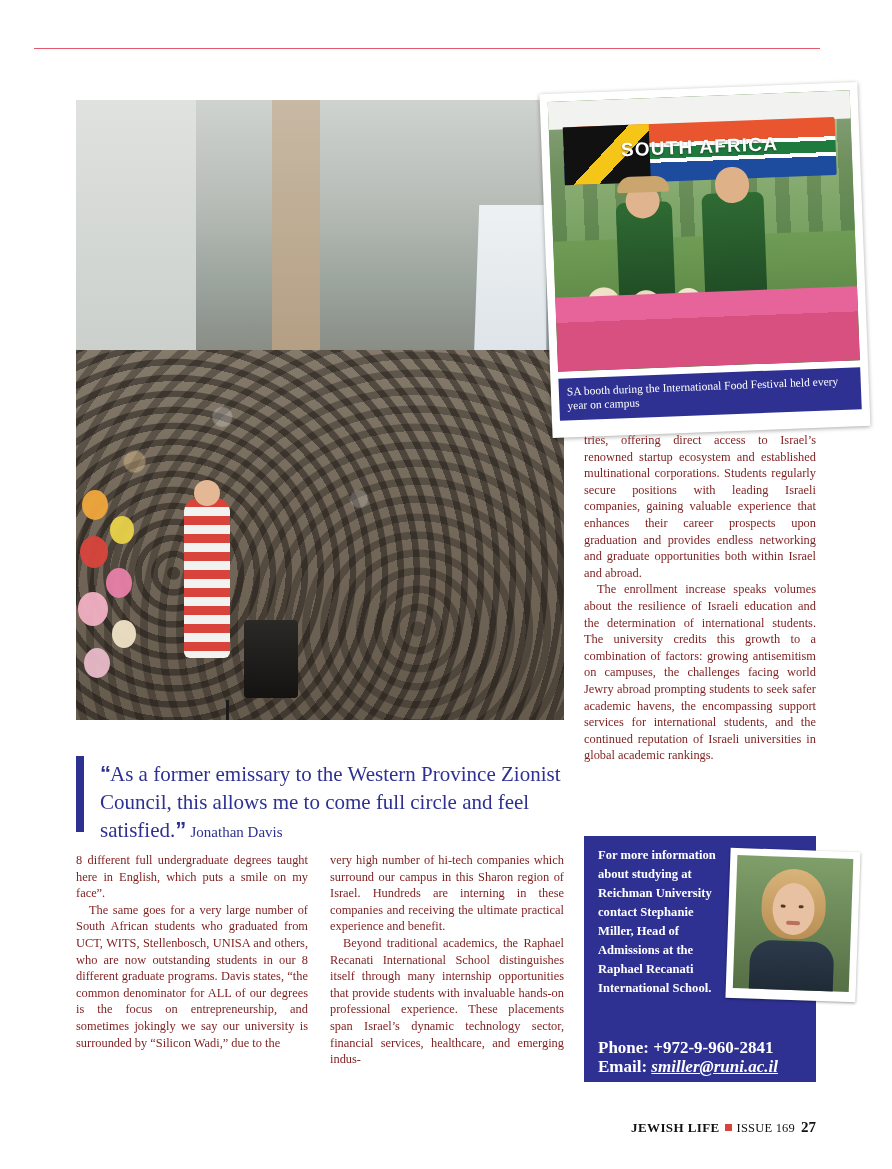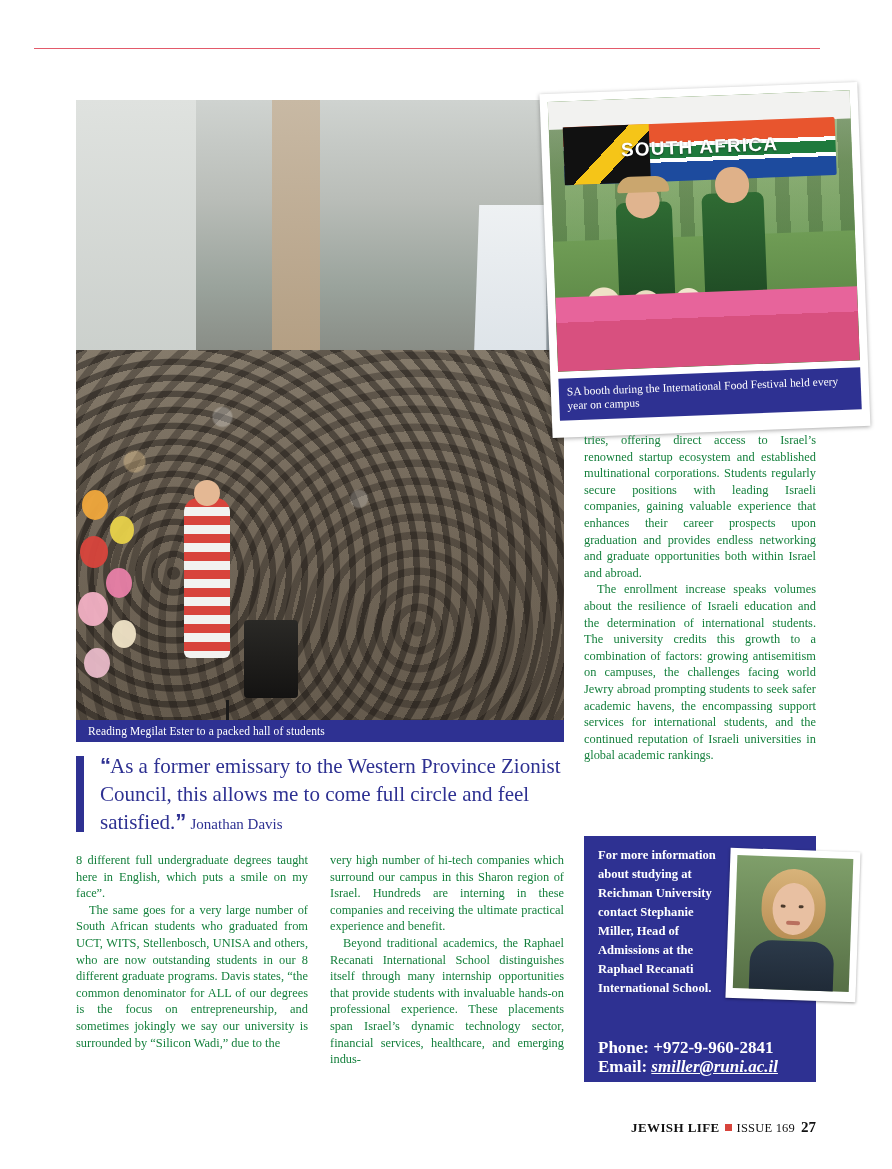--- a/index.html
+++ b/index.html
@@ -185,21 +185,21 @@
     left: 76px;
     top: 752px;
     width: 488px;
     height: 92px;
   }
   .pq-bar {
     position: absolute; left: 0; top: 4px; width: 8px; height: 76px;
     background: #2e3192;
   }
   .pq-text {
-    position: absolute; left: 24px; top: 0; width: 464px;
+    position: absolute; left: 24px; top: 8px; width: 464px;
     color: #2e3192;
     font-family: "Liberation Serif", serif;
     font-size: 21px;
     line-height: 28px;
   }
   .pq-mark {
     font-family: "Liberation Sans", sans-serif;
     font-weight: bold;
     font-size: 22px;
     color: #2e3192;
@@ -209,21 +209,21 @@
     font-size: 15px;
     color: #2e3192;
   }
 
   
   .col {
     position: absolute;
     font-family: "Liberation Serif", serif;
     font-size: 12.4px;
     line-height: 16.6px;
-    color: #15803d;
+    color: #7f1d1d;
     text-align: justify;
   }
   .col p { margin: 0; }
   .col p + p { text-indent: 13px; }
   .col-1 { left: 76px; top: 852px; width: 232px; }
   .col-2 { left: 330px; top: 852px; width: 234px; }
   .col-3 { left: 584px; top: 432px; width: 232px; }
 
   
   .infobox {
@@ -354,21 +354,20 @@
       <div class="balloon" style="left:30px; top:88px;  width:26px; height:30px; background:#e87fa8;"></div>
       <div class="balloon" style="left:2px;  top:112px; width:30px; height:34px; background:#f2b0c4;"></div>
       <div class="balloon" style="left:36px; top:140px; width:24px; height:28px; background:#efe3c6;"></div>
       <div class="balloon" style="left:8px;  top:168px; width:26px; height:30px; background:#e8b9c8;"></div>
     </div>
     <div class="mp-figure"></div>
     <div class="mp-figure-head"></div>
     <div class="mp-speaker"></div>
     <div class="mp-mic"></div>
   </div>
-  <div class="caption-bar">Reading Megilat Ester to a packed hall of students</div>
 
   <div class="inset-wrap">
     <div class="inset-card">
       <div class="inset-photo">
         <div class="ip-sky"></div>
         <div class="ip-trees"></div>
         <div class="ip-grass"></div>
         <div class="ip-canopy"></div>
         <div class="ip-flag"></div>
         <div class="ip-flag-y"></div>

